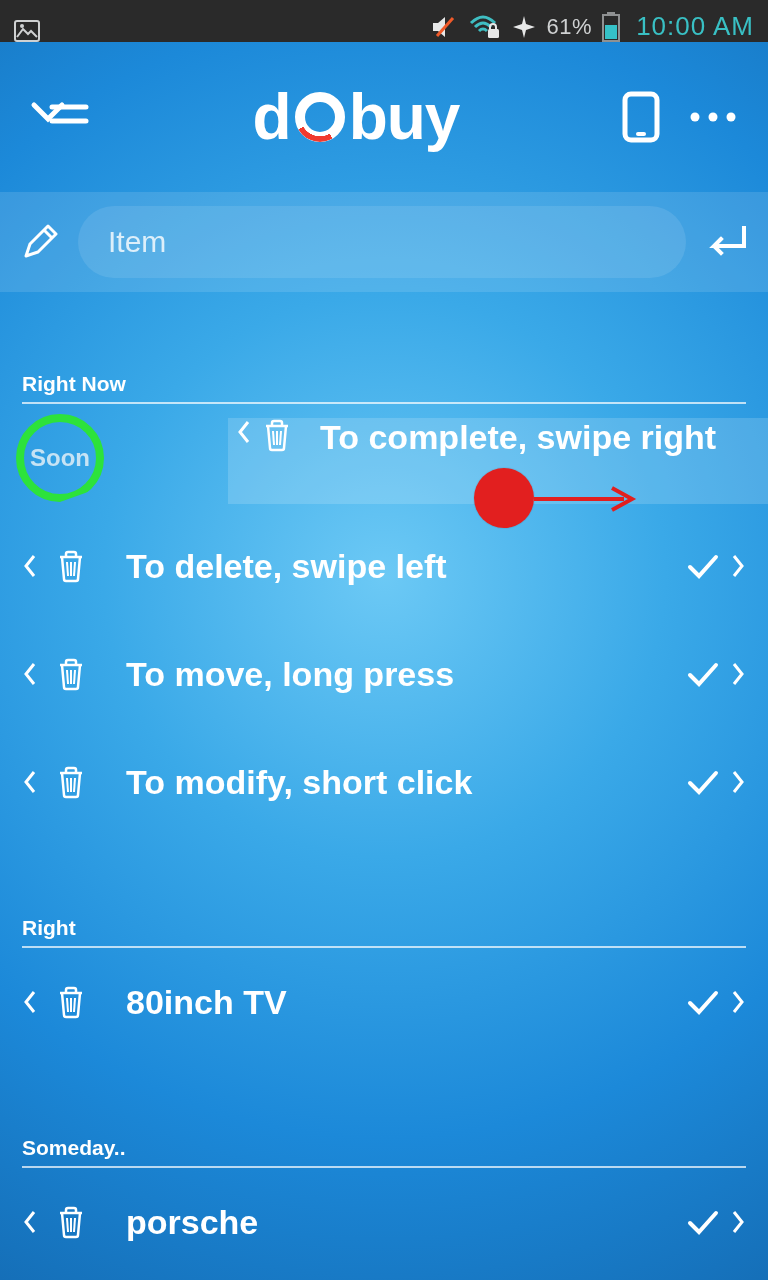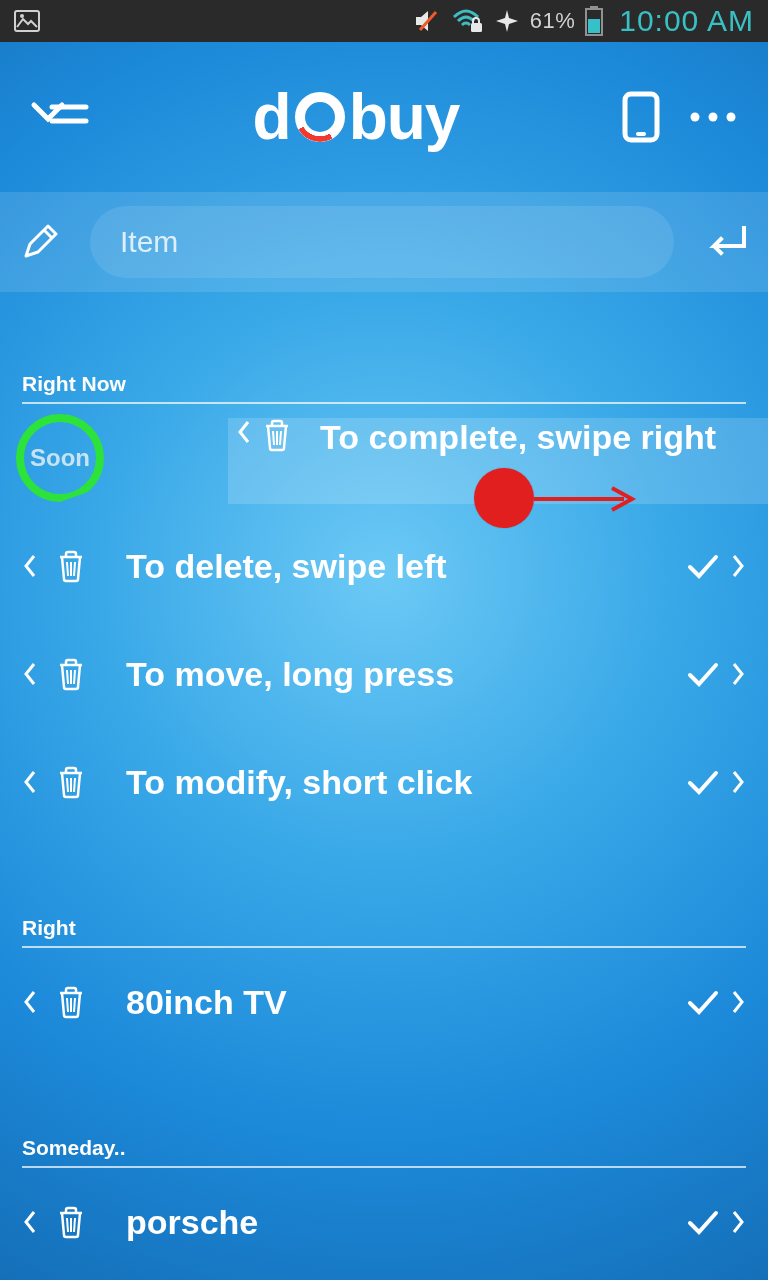--- a/index.html
+++ b/index.html
@@ -9,29 +9,29 @@
     color: #fff;
     display: flex;
     flex-direction: column;
   }
 
   
   .status-bar {
     height: 42px;
     background: #2a2a2a;
     display: flex;
-    align-items: center;
+    align-items: flex-end;
     padding: 0 14px;
     font-size: 24px;
     color: #48c4c7;
   }
   .status-left { flex: 0 0 auto; }
   .status-right { margin-left: auto; display: flex; align-items: center; gap: 10px; }
   .battery-pct { color: #cfd1d2; font-size: 22px; letter-spacing: 0.5px;}
-  .clock { color: #39c0c4; font-size: 30px; letter-spacing: 1px; margin-left:6px;}
+  .clock { color: #39c0c4; font-size: 26px; letter-spacing: 1px; margin-left:6px;}
 
   
   .app-header {
     height: 150px;
     display: flex;
     align-items: center;
     justify-content: space-between;
     padding: 0 30px;
   }
   .menu-btn, .device-btn, .more-btn { display:flex; align-items:center; justify-content:center; }
@@ -44,21 +44,21 @@
   }
   .header-right { display:flex; align-items:center; gap:28px;}
 
   
   .input-bar {
     background: rgba(255,255,255,0.12);
     height: 100px;
     display:flex;
     align-items:center;
     padding: 0 20px;
-    gap:30px;
+    gap:18px;
   }
   .input-pill {
     flex:1;
     background: rgba(255,255,255,0.10);
     border-radius: 50px;
     height: 72px;
     display:flex;
     align-items:center;
     padding: 0 30px;
     font-size: 30px;

